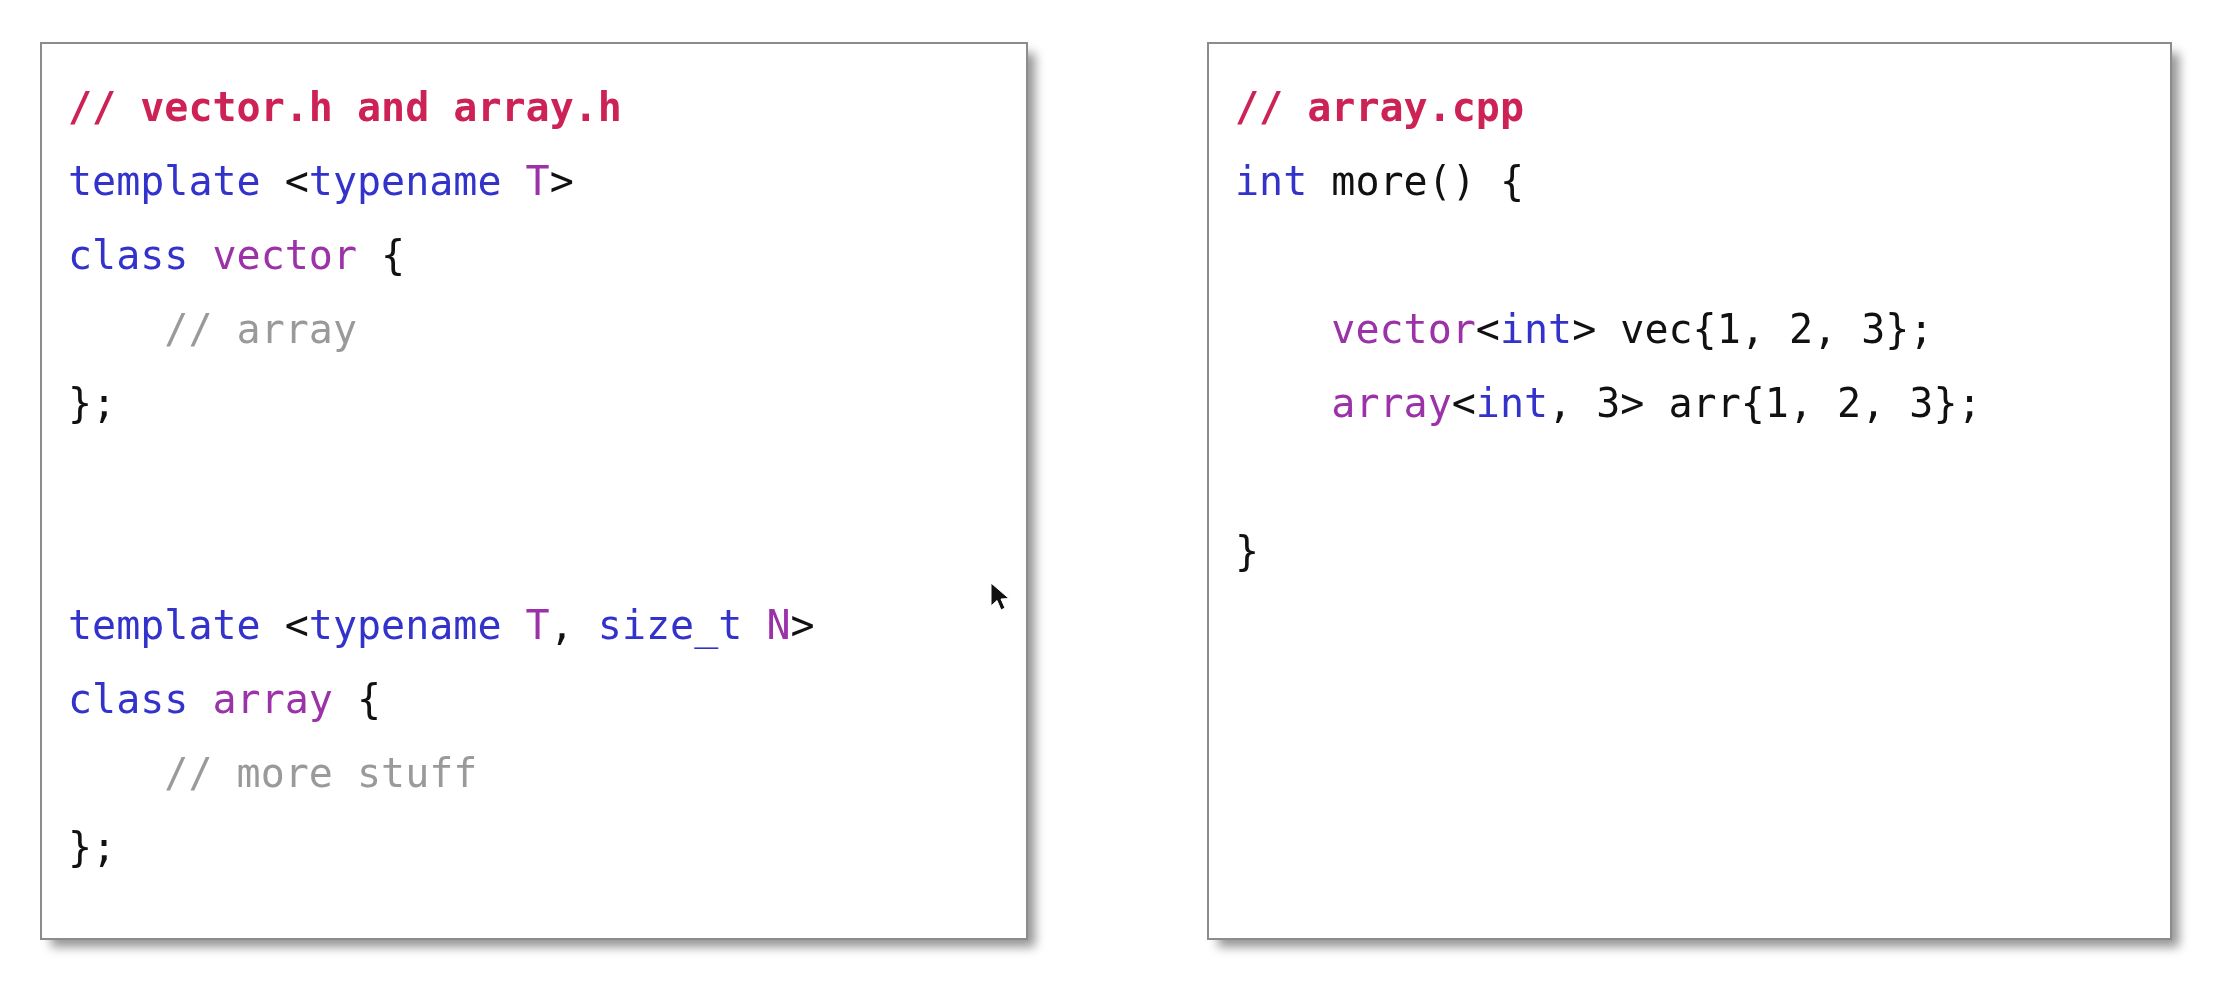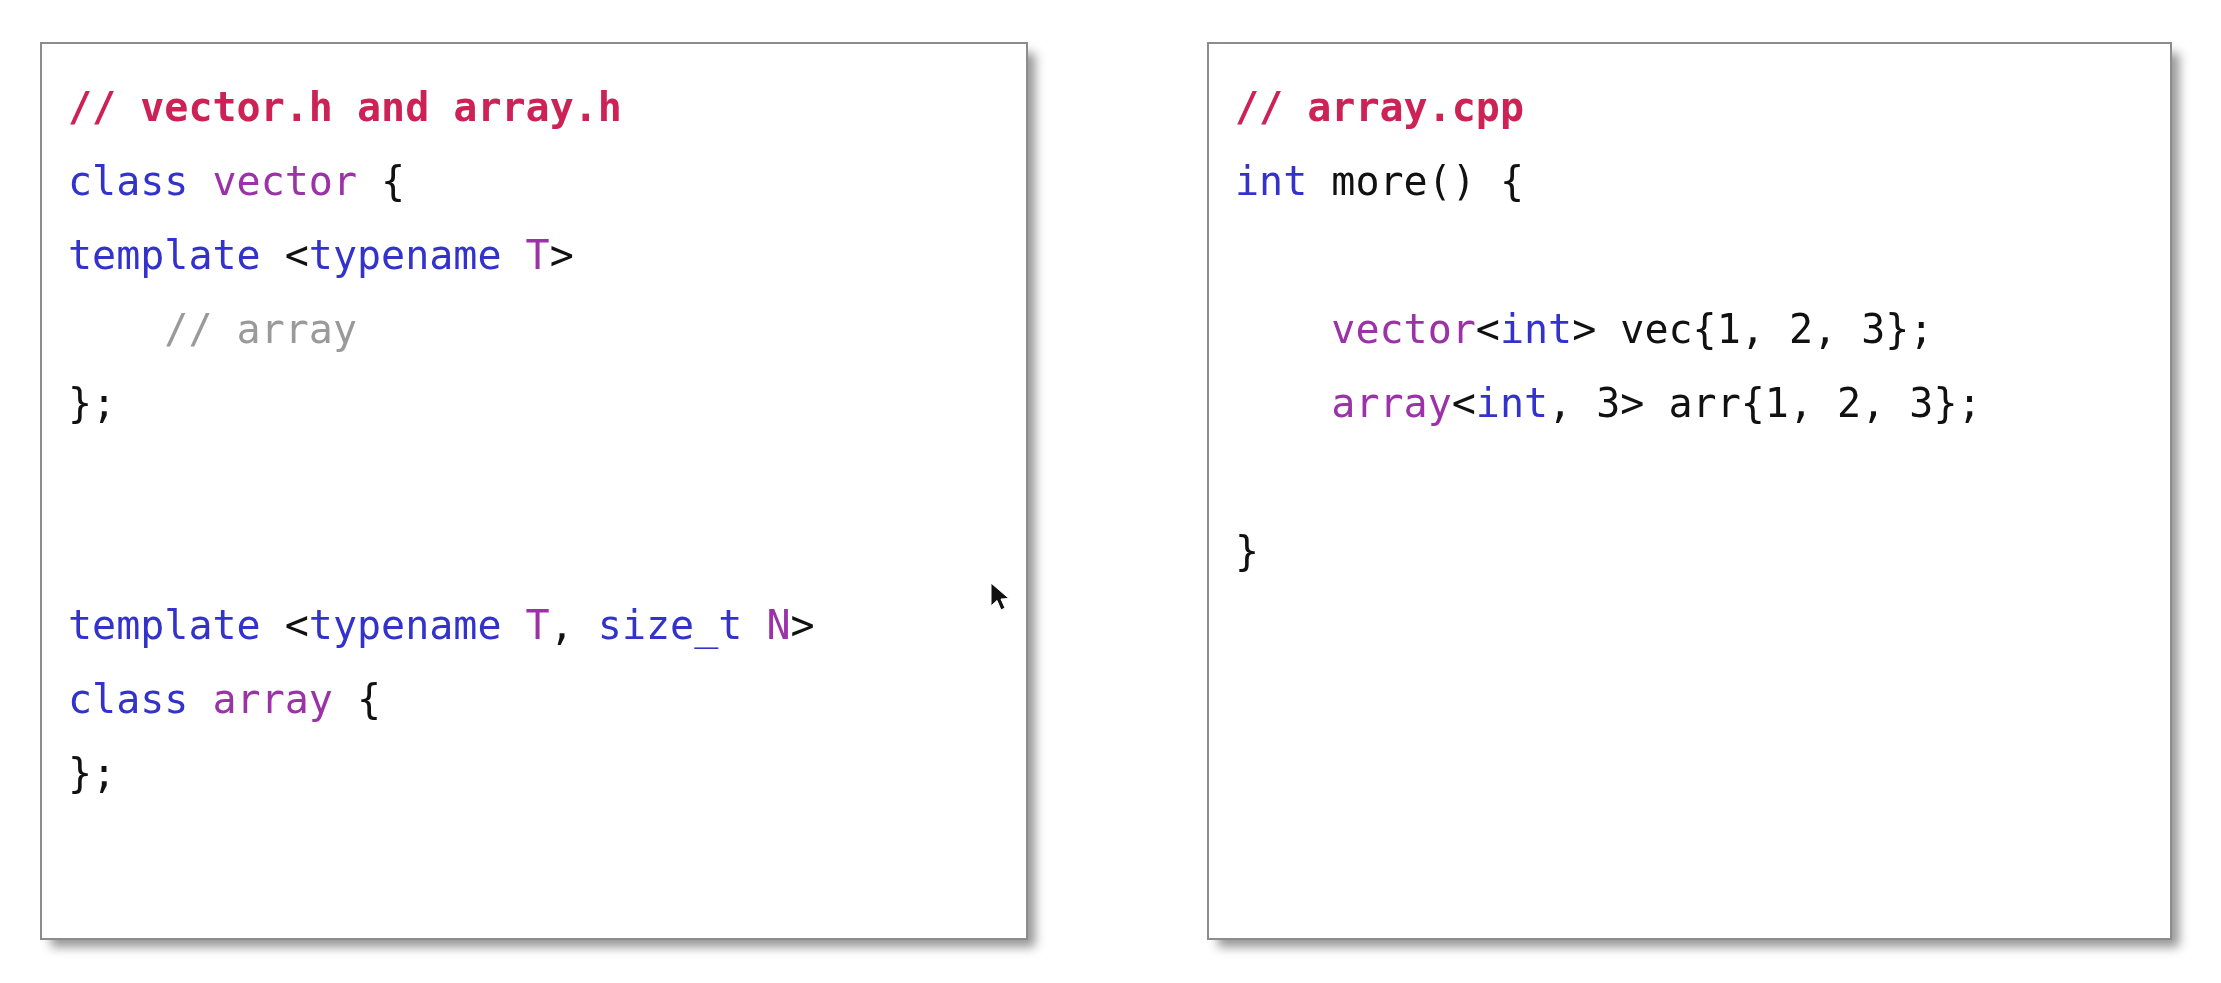--- a/index.html
+++ b/index.html
@@ -68,28 +68,29 @@
   }
 </style>
 </head>
 <body>
 
 <div class="stage">
 
   <div class="code-panel" id="panel-left">
     <div class="code-body">
         <div class="code-line"><span class="tok-filecomment">// vector.h and array.h</span></div>
+        <div class="code-line"><span class="tok-keyword">template</span><span class="tok-plain"> </span><span class="tok-punct">&lt;</span><span class="tok-keyword">typename</span><span class="tok-plain"> </span><span class="tok-type">T</span><span class="tok-punct">&gt;</span></div>
         <div class="code-line"><span class="tok-keyword">class</span><span class="tok-plain"> </span><span class="tok-type">vector</span><span class="tok-plain"> </span><span class="tok-punct">{</span></div>
-        <div class="code-line"><span class="tok-keyword">template</span><span class="tok-plain"> </span><span class="tok-punct">&lt;</span><span class="tok-keyword">typename</span><span class="tok-plain"> </span><span class="tok-type">T</span><span class="tok-punct">&gt;</span></div>
         <div class="code-line"><span class="tok-plain">    </span><span class="tok-comment">// array</span></div>
         <div class="code-line"><span class="tok-punct">};</span></div>
         <div class="code-line"><span class="tok-plain"> </span></div>
         <div class="code-line"><span class="tok-plain"> </span></div>
         <div class="code-line"><span class="tok-keyword">template</span><span class="tok-plain"> </span><span class="tok-punct">&lt;</span><span class="tok-keyword">typename</span><span class="tok-plain"> </span><span class="tok-type">T</span><span class="tok-punct">, </span><span class="tok-keyword">size_t</span><span class="tok-plain"> </span><span class="tok-type">N</span><span class="tok-punct">&gt;</span></div>
         <div class="code-line"><span class="tok-keyword">class</span><span class="tok-plain"> </span><span class="tok-type">array</span><span class="tok-plain"> </span><span class="tok-punct">{</span></div>
+        <div class="code-line"><span class="tok-plain">    </span><span class="tok-comment">// more stuff</span></div>
         <div class="code-line"><span class="tok-punct">};</span></div>
       </div>
   </div>
 
   <div class="code-panel" id="panel-right">
     <div class="code-body">
         <div class="code-line"><span class="tok-filecomment">// array.cpp</span></div>
         <div class="code-line"><span class="tok-keyword">int</span><span class="tok-plain"> more() {</span></div>
         <div class="code-line"><span class="tok-plain"> </span></div>
         <div class="code-line"><span class="tok-plain">    </span><span class="tok-type">vector</span><span class="tok-punct">&lt;</span><span class="tok-keyword">int</span><span class="tok-plain">&gt; vec{1, 2, 3};</span></div>

